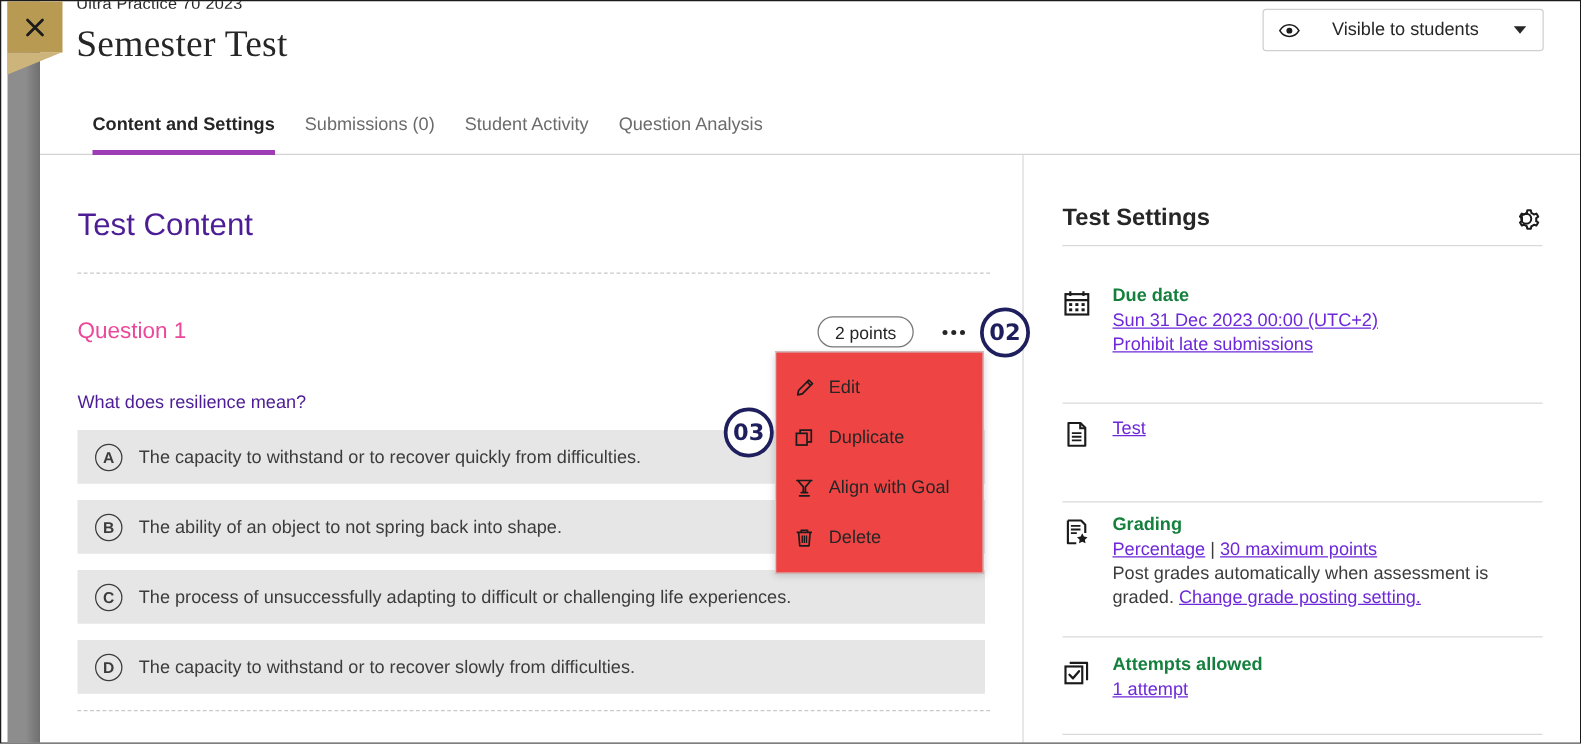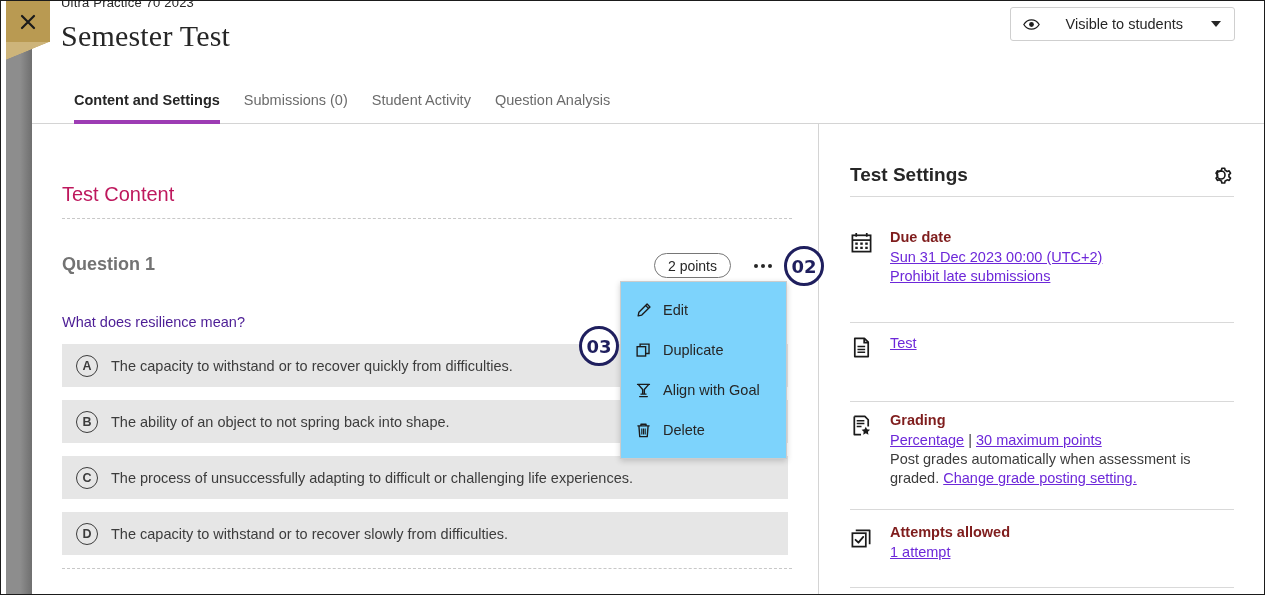--- a/index.html
+++ b/index.html
@@ -112,33 +112,33 @@
     left: 31px; top: 123px; width: 786px; bottom: 0;
     background: #fff;
   }
   .divider-vert {
     position: absolute;
     left: 817px; top: 123px; bottom: 0;
     width: 1px; background: #d4d4d4;
   }
   .section-title {
     position: absolute;
-    left: 30px; top: 59px;
-    font-size: 20px; color: #be185d;
+    left: 30px; top: 42px;
+    font-size: 25px; color: #4c1d95;
   }
   .dotted {
     position: absolute;
     left: 30px; right: 26px;
     border-top: 1px dashed #c8c8c8;
     height: 0;
   }
   .q-title {
     position: absolute;
     left: 30px; top: 130px;
-    font-size: 18px; font-weight: bold; color: #737373;
+    font-size: 18px; font-weight: normal; color: #ec4899;
   }
   .points-pill {
     position: absolute;
     left: 622px; top: 129px;
     height: 25px; min-width: 77px;
     border: 1px solid #767676;
     border-radius: 13px;
     display: flex; align-items: center; justify-content: center;
     font-size: 14px; color: #262626;
     background: #fff;
@@ -175,21 +175,21 @@
     font-size: 12.5px; color: #3c3c3c; font-weight: 600;
     flex: 0 0 auto;
   }
   .ans-text { font-size: 14.5px; color: #3c3c3c; }
 
   
   .menu {
     position: absolute;
     left: 619px; top: 280px;
     width: 167px;
-    background: #7dd3fc;
+    background: #ef4444;
     border: 1px solid #cccccc;
     box-shadow: 0 2px 6px rgba(0,0,0,.18);
     padding: 8px 0 8px 0;
     z-index: 20;
   }
   .menu-item {
     height: 40px;
     display: flex; align-items: center; gap: 11px;
     padding-left: 14px;
     font-size: 14.5px; color: #262626;
@@ -231,21 +231,21 @@
     position: absolute; left: 31px; right: 30px;
     height: 1px; background: #d9d9d9;
   }
   .setting {
     position: absolute;
     left: 31px; right: 26px;
     display: flex; gap: 16px;
   }
   .set-icon { width: 24px; flex: 0 0 24px; padding-top: 2px; }
   .set-body { flex: 1 1 auto; }
-  .set-label { font-size: 14.5px; font-weight: bold; color: #7f1d1d; margin-bottom: 3px; }
+  .set-label { font-size: 14.5px; font-weight: bold; color: #15803d; margin-bottom: 3px; }
   .set-line { font-size: 14.5px; color: #3c3c3c; line-height: 19px; }
   a.lnk { color: #6d28d9; text-decoration: underline; cursor: pointer; }
   .sep { color: #3c3c3c; }
 </style>
 </head>
 <body>
 
 <div id="root">
 
   <div class="left-rail-shade"></div>

